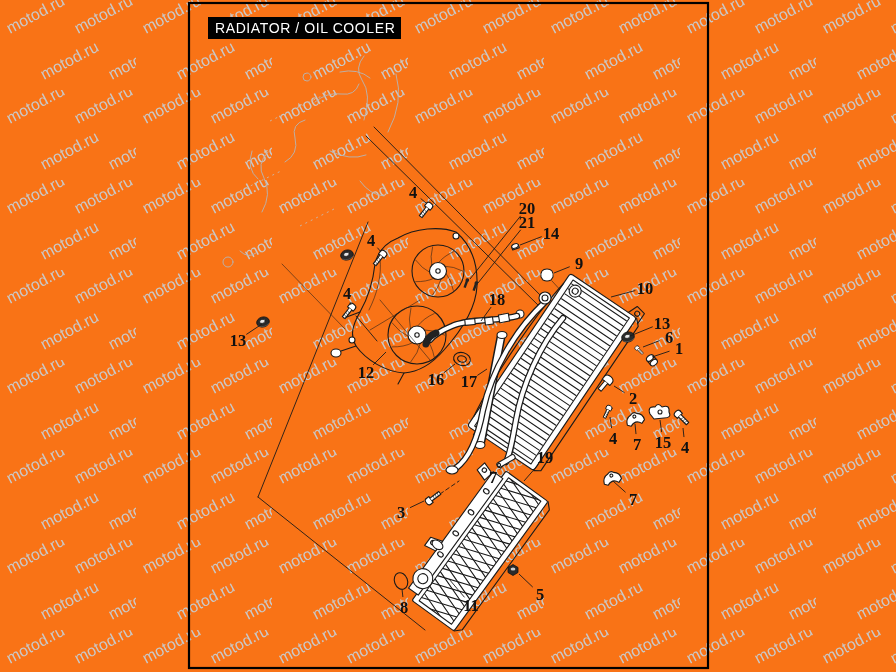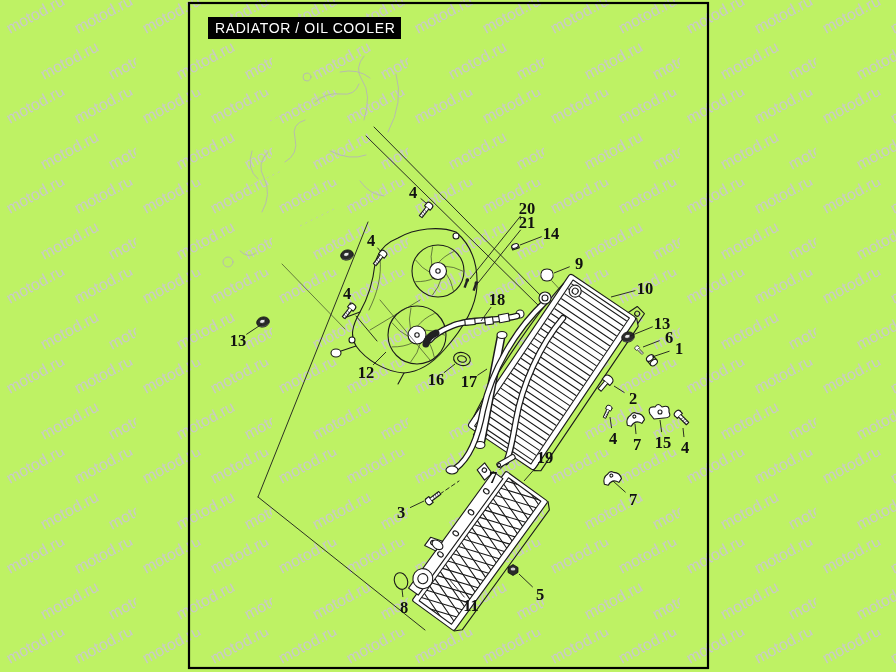--- a/index.html
+++ b/index.html
@@ -1,16 +1,16 @@
 <!DOCTYPE html>
 <html><head>
 <meta charset="utf-8">
 <style>
   html,body{margin:0;padding:0;background:#fff;}
-  #canvas{position:relative;width:896px;height:672px;background:#bef264;overflow:hidden;
+  #canvas{position:relative;width:896px;height:672px;background:#f97316;overflow:hidden;
           font-family:"Liberation Sans",sans-serif;}
   svg{position:absolute;left:0;top:0;}
   text{user-select:none;}
   .wm{font-family:"Liberation Sans",sans-serif;font-size:16px;fill:#c9c9c9;}
   .ink{stroke:#1a1a1a;fill:none;stroke-width:1.1;stroke-linecap:round;stroke-linejoin:round;}
   .thin{stroke-width:.55;}
   .med{stroke-width:.9;}
   .wfill{fill:#fff;}
   .dark{fill:#2a2a2a;stroke:#111;stroke-width:.8;}
   .faint{stroke:#b5b5b5;fill:none;stroke-width:.9;stroke-linecap:round;}

